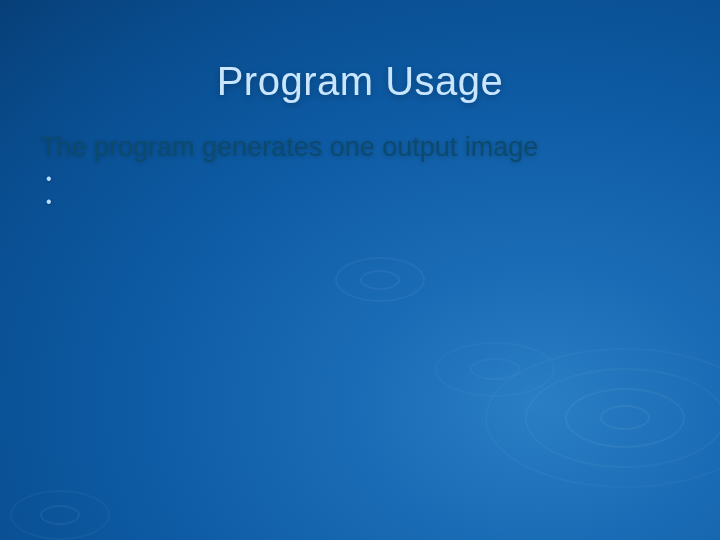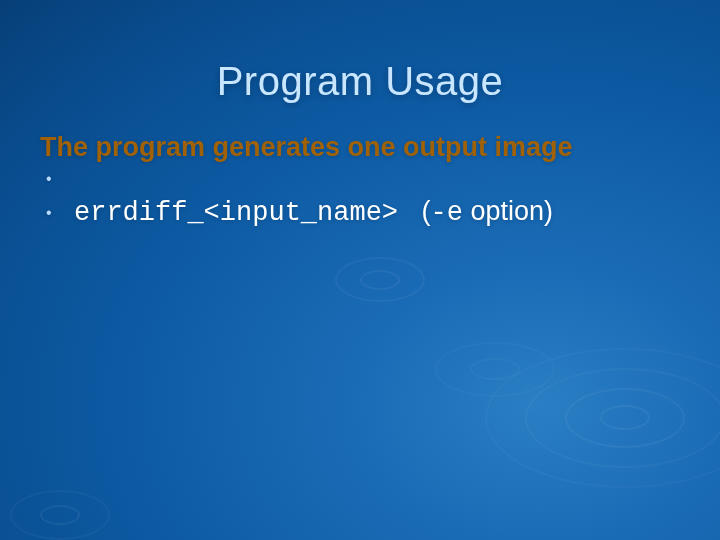--- a/index.html
+++ b/index.html
@@ -48,23 +48,23 @@
     padding-top: 22px;
     padding-bottom: 28px;
     text-shadow: 0 2px 6px rgba(0,0,0,0.25);
     letter-spacing: 0.5px;
   }
   .content {
     padding-left: 36px;
     padding-right: 30px;
   }
   .intro {
-    color: #a16207;
+    color: #0c4a6e;
     font-size: 27px;
-    font-weight: 700;
+    font-weight: 400;
     margin-bottom: 6px;
     text-shadow: 0 1px 4px rgba(0,0,0,0.2);
   }
   .bullets {
     list-style: none;
     padding-left: 6px;
   }
   .bullets li {
     color: #ffffff;
     font-size: 27px;
@@ -110,19 +110,16 @@
 <div class="slide">
   <h1 class="title">Program Usage</h1>
   <div class="content">
     <p class="intro">The program generates one output image</p>
     <ul class="bullets">
       <li>
         <span class="dot">•</span>
       </li>
       <li>
         <span class="dot">•</span>
-        <span>
-          <span class="code">errdiff_&lt;input_name&gt;</span><span class="suffix-a"> (</span><span class="code-inline">-e</span><span class="suffix-b"> option)</span>
-        </span>
       </li>
     </ul>
   </div>
 </div>
 
 </body></html>

